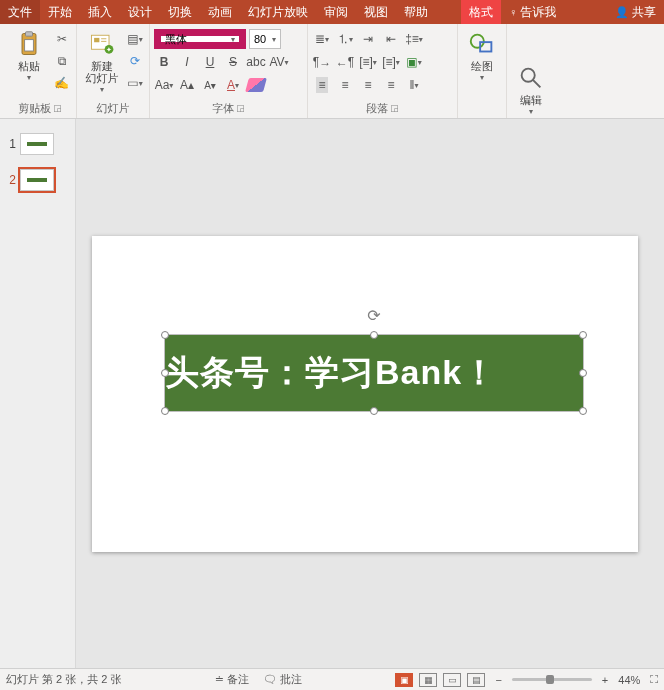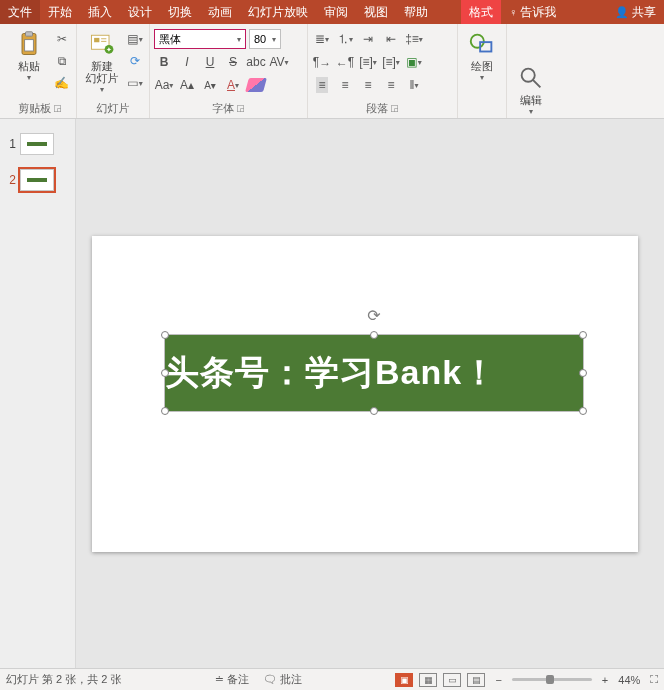--- a/index.html
+++ b/index.html
@@ -28,21 +28,21 @@
   .bigbtn .ico { width: 30px; height: 30px; display: flex; align-items: center; justify-content: center; }
   .bigbtn .lbl { font-size: 11px; color: #444; text-align: center; line-height: 12px; }
   .caret { font-size: 8px; color: #666; }
 
   .col { display: flex; flex-direction: column; gap: 2px; }
   .row { display: flex; gap: 3px; align-items: center; }
   .smbtn { width: 20px; height: 20px; display: flex; align-items: center; justify-content: center; font-size: 12px; color: #555; border-radius: 2px; }
   .smbtn.red { color: #c0504d; }
   .smbtn.green { color: #3a8a3a; }
 
-  .font-combo { width: 92px; height: 20px; border: 1px solid #be185d; background: #fff; font-size: 11px; padding: 0 4px; display: flex; align-items: center; justify-content: space-between; }
+  .font-combo { width: 92px; height: 20px; border: 7px solid #be185d; background: #fff; font-size: 11px; padding: 0 4px; display: flex; align-items: center; justify-content: space-between; }
   .size-combo { width: 32px; height: 20px; border: 1px solid #c0c0c0; background: #fff; font-size: 11px; padding: 0 4px; display: flex; align-items: center; justify-content: space-between; }
 
   .clipboard-ico svg, .slide-ico svg { width: 28px; height: 28px; }
   .eraser { width: 18px; height: 14px; background: linear-gradient(135deg,#f7a 50%,#77c 50%); border-radius:2px; transform: skewX(-15deg);}
 
   
   .main { flex: 1; display: flex; background: #e6e6e6; overflow: hidden; }
   .thumbpane { width: 76px; background: #eee; border-right: 1px solid #d8d8d8; padding-top: 12px; }
   .thumb { display: flex; align-items: center; gap: 4px; padding: 2px 6px; margin-bottom: 10px; }
   .thumb .num { width: 10px; text-align: right; color: #444; font-size: 12px; }

